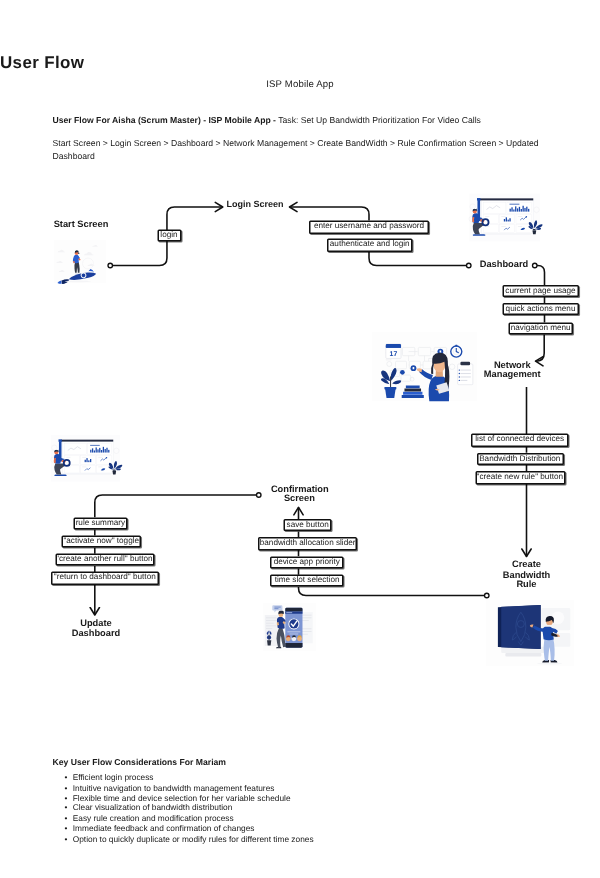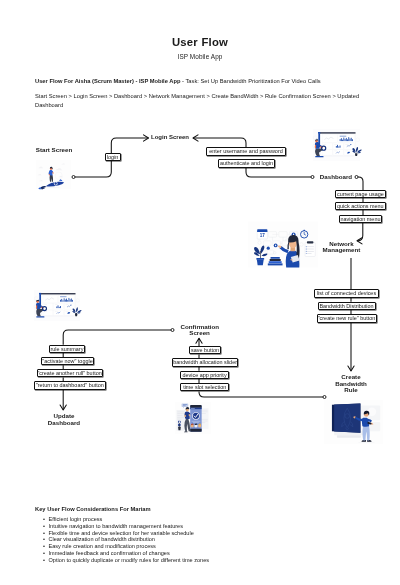--- a/index.html
+++ b/index.html
@@ -1,18 +1,18 @@
 <!DOCTYPE html>
 <html><head>
 <meta charset="utf-8">
 <style>
   html,body{margin:0;padding:0;}
   body{width:400px;height:585px;background:#ffffff;font-family:"Liberation Sans",sans-serif;color:#1a1a1a;overflow:hidden;position:relative;}
   .page{position:relative;width:400px;height:585px;}
-  #title{position:absolute;left:0;top:36px;width:400px;text-align:center;font-size:11.3px;font-weight:bold;letter-spacing:0.25px;}
+  #title{position:absolute;left:0;top:36px;width:400px;font-size:11.3px;font-weight:bold;letter-spacing:0.25px;}
   #subtitle{position:absolute;left:0;top:52.5px;width:400px;text-align:center;font-size:6.4px;color:#222;letter-spacing:0.1px;}
   #taskline{position:absolute;left:35px;top:77.5px;width:355px;font-size:5.75px;font-weight:bold;}
   #taskline .norm{font-weight:normal;}
   #breadcrumb{position:absolute;left:35px;top:91.5px;width:333px;font-size:5.75px;line-height:1.62;}
   #footer{position:absolute;left:35px;top:506px;width:350px;}
   #footer h4{margin:0 0 3.6px 0;font-size:5.75px;font-weight:bold;line-height:1.1;}
   #footer ul{margin:0;padding-left:8px;list-style:none;}
   #footer li{font-size:5.55px;line-height:6.8px;position:relative;padding-left:5.5px;}
   #footer li:before{content:"\2022";position:absolute;left:0;top:0;}
   .illuswrap{position:absolute;}

